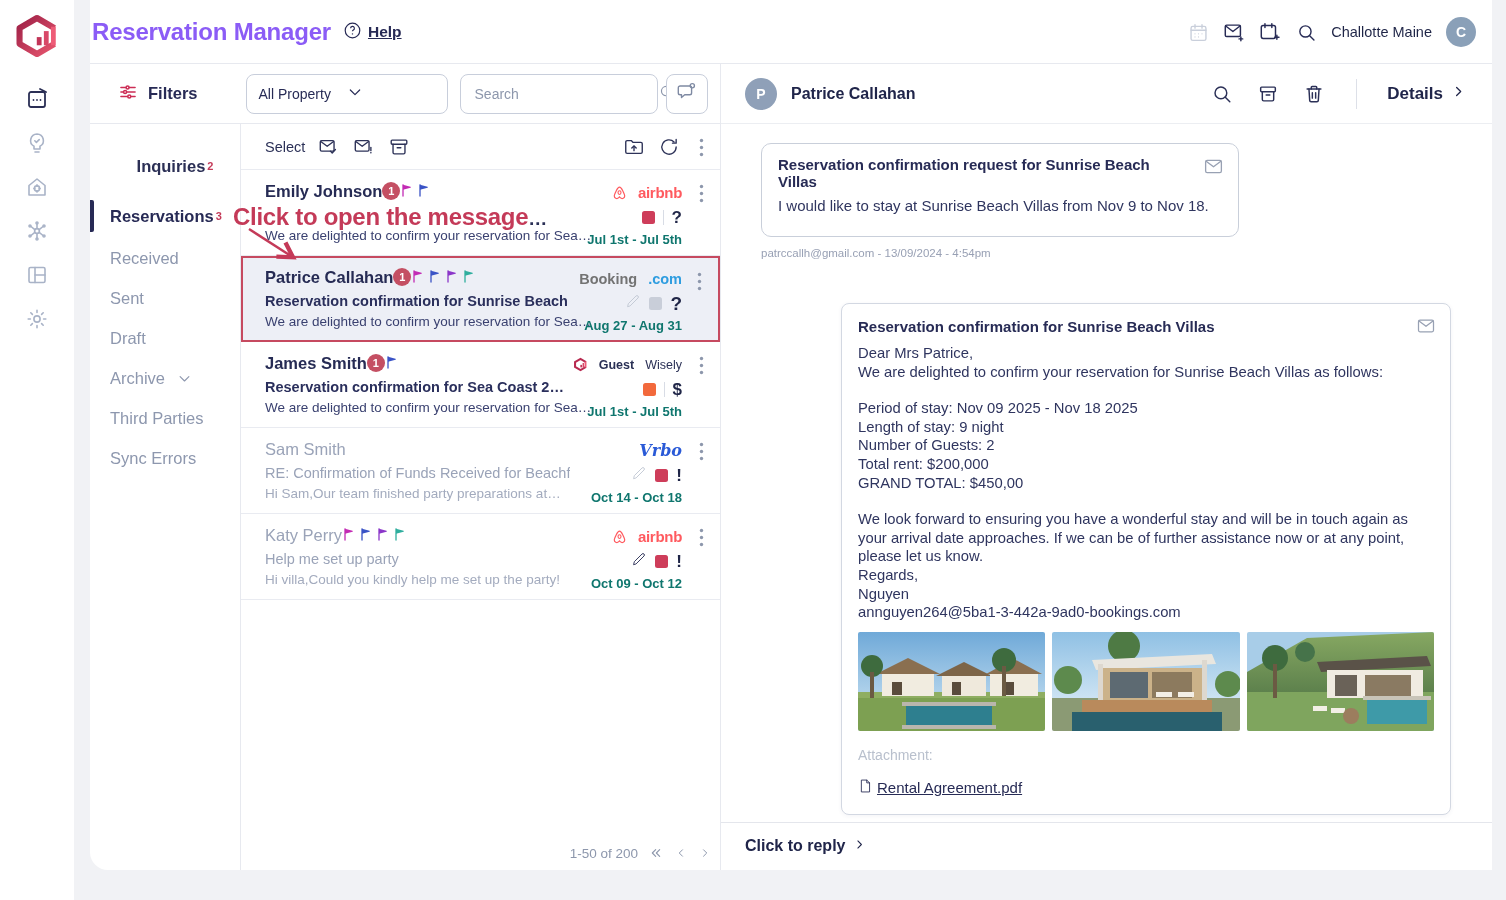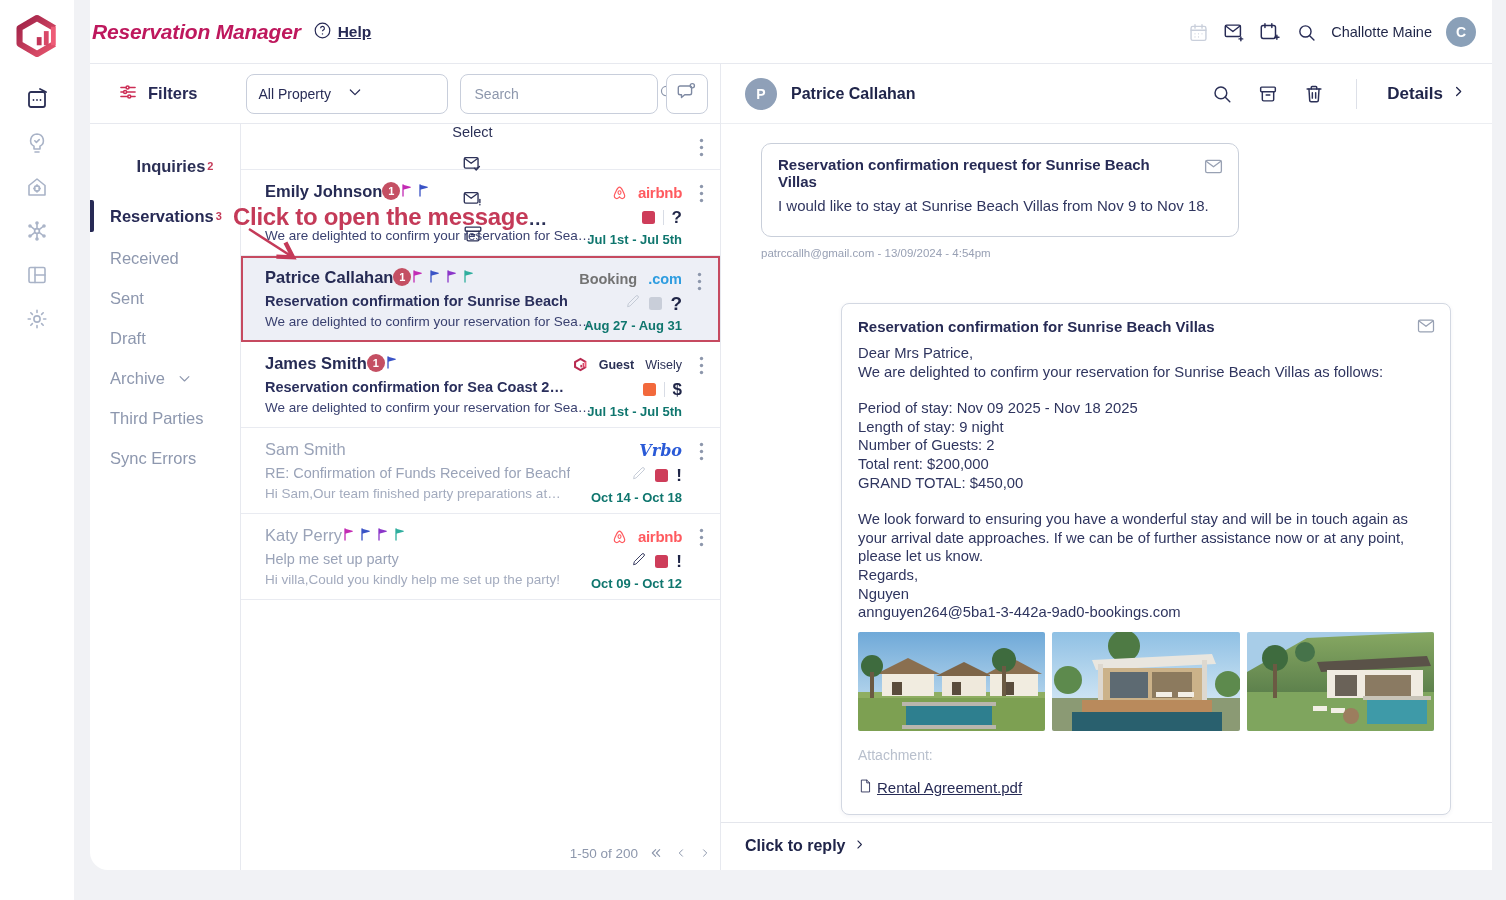--- a/index.html
+++ b/index.html
@@ -17,21 +17,21 @@
   .side-btn { width:26px; height:26px; display:flex; align-items:center; justify-content:center; cursor:pointer; }
   .side-btn svg { stroke:#a9b3c7; fill:none; stroke-width:1.6; stroke-linecap:round; stroke-linejoin:round; }
   .side-btn.active svg { stroke:#2b2f55; stroke-width:1.8; }
 
   
   .main { position:absolute; left:90px; top:0; width:1402px; height:870px; background:#fff; border-radius:0 0 18px 18px; }
 
   
   .header { position:absolute; left:0; top:0; right:0; height:64px; border-bottom:1px solid #e7e9ef; }
   .title-wrap { position:absolute; left:2px; top:0; height:64px; display:flex; align-items:center; gap:12px; padding-left:0; }
-  .page-title { font-size:21px; font-weight:800; color:#be185d; letter-spacing:-0.2px;font-style:italic; }
+  .page-title { font-size:24px; font-weight:800; color:#8b5cf6; letter-spacing:-0.2px; }
   .help-wrap { display:flex; align-items:center; gap:6px; cursor:pointer; }
   .help-wrap svg { stroke:#272a55; fill:none; stroke-width:1.5; }
   .help-label { font-size:15.5px; font-weight:700; color:#272a55; text-decoration:underline; }
   .topbar-right { position:absolute; right:16px; top:0; height:64px; display:flex; align-items:center; gap:14px; }
   .tb-icon { width:22px; height:22px; display:flex; align-items:center; justify-content:center; cursor:pointer; }
   .tb-icon svg { stroke:#272b55; fill:none; stroke-width:1.6; stroke-linecap:round; stroke-linejoin:round; }
   .tb-icon.dim svg { stroke:#c9cfdb; }
   .user-name { font-size:14.5px; color:#1f2547; cursor:pointer; }
   .avatar { width:30px; height:30px; border-radius:50%; background:#8aa0b8; color:#fff; font-weight:700;
             font-size:14px; display:flex; align-items:center; justify-content:center; cursor:pointer; }
@@ -65,21 +65,21 @@
               font-size:16.5px; color:#8d97ae; cursor:pointer; }
   .nav-item sup { font-size:11px; font-weight:700; color:#c43a58; margin-left:2px; }
   .nav-item.semi { color:#2b2f55; font-weight:600; margin-top:22px;justify-content:center; }
   .nav-item.active { color:#272a55; font-weight:800; margin-top:10px; margin-bottom:2px; }
   .active-bar { position:absolute; left:0; top:4px; width:4px; height:32px; background:#272a55; border-radius:0 2px 2px 0; }
   .nav-item .chev { margin-left:12px; display:flex; }
   .nav-item .chev svg { stroke:#8d97ae; fill:none; stroke-width:1.8; stroke-linecap:round; stroke-linejoin:round; }
 
   
   .list-col { position:absolute; top:60px; left:150px; right:0; bottom:0; border-left:1px solid #e7e9ef; }
-  .list-toolbar { display:flex; align-items:center; height:46px; padding:0 40px 0 24px; border-bottom:1px solid #e9ebf1; gap:13px; position:relative;flex-direction:column; }
+  .list-toolbar { display:flex; align-items:center; height:46px; padding:0 40px 0 24px; border-bottom:1px solid #e9ebf1; gap:13px; position:relative; }
   .select-label { font-size:14.5px; color:#2b3057; cursor:pointer; }
   .lt-icon { width:22px; height:22px; display:flex; align-items:center; justify-content:center; cursor:pointer; }
   .lt-icon svg { stroke:#2d3258; fill:none; stroke-width:1.5; stroke-linecap:round; stroke-linejoin:round; }
   .lt-spacer { flex:1; }
   .dots-btn { position:absolute; right:10px; top:12px; width:18px; height:22px; display:flex; align-items:center; justify-content:center; cursor:pointer; }
   .dots-btn svg { fill:#8d97ac; }
 
   .row { position:relative; padding:12px 150px 12px 24px; border-bottom:1px solid #e9ebf1; min-height:86px; cursor:pointer; }
   .row.selected { background:#edeff6; border:2px solid #c64a60; padding:10px 148px 10px 22px; }
   .name-line { display:flex; align-items:flex-start; height:22px; }

